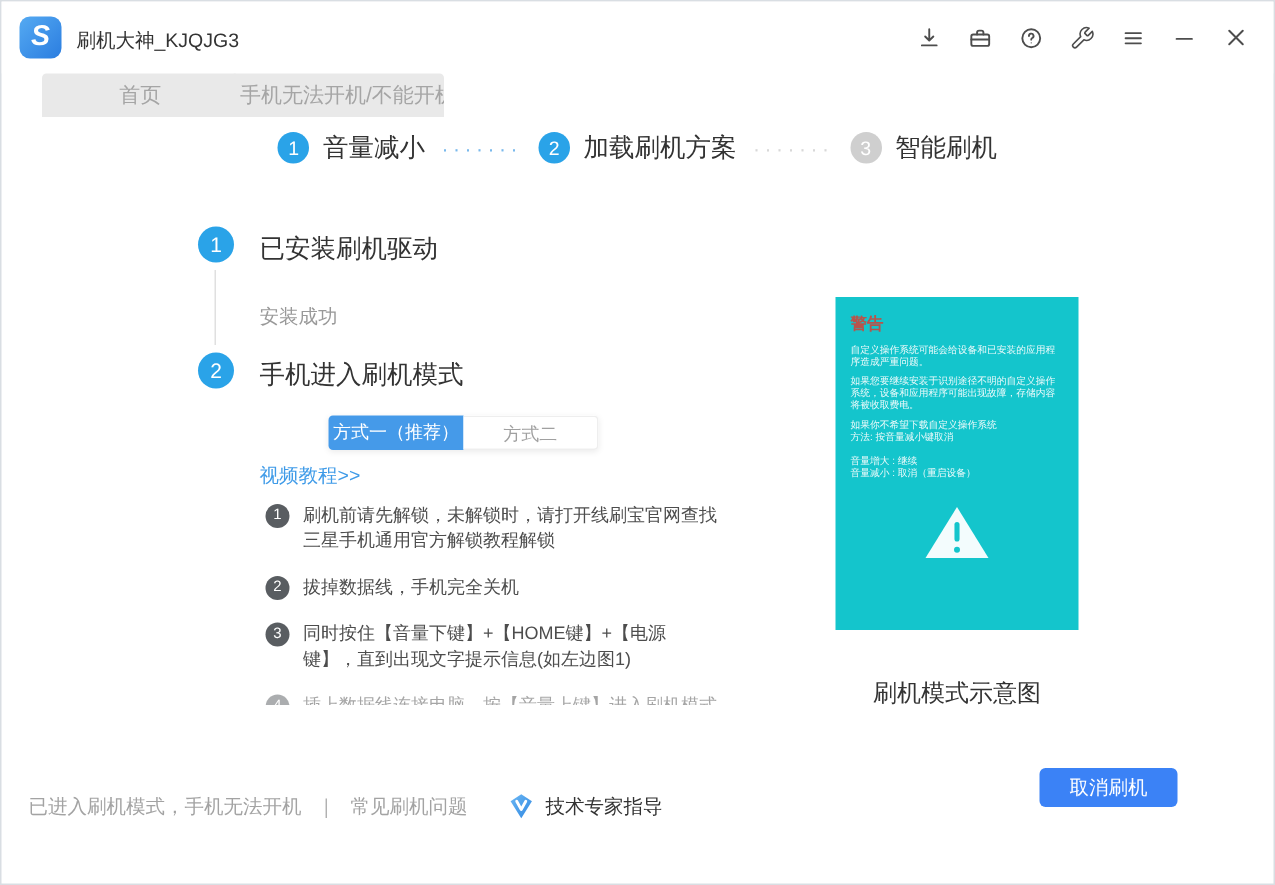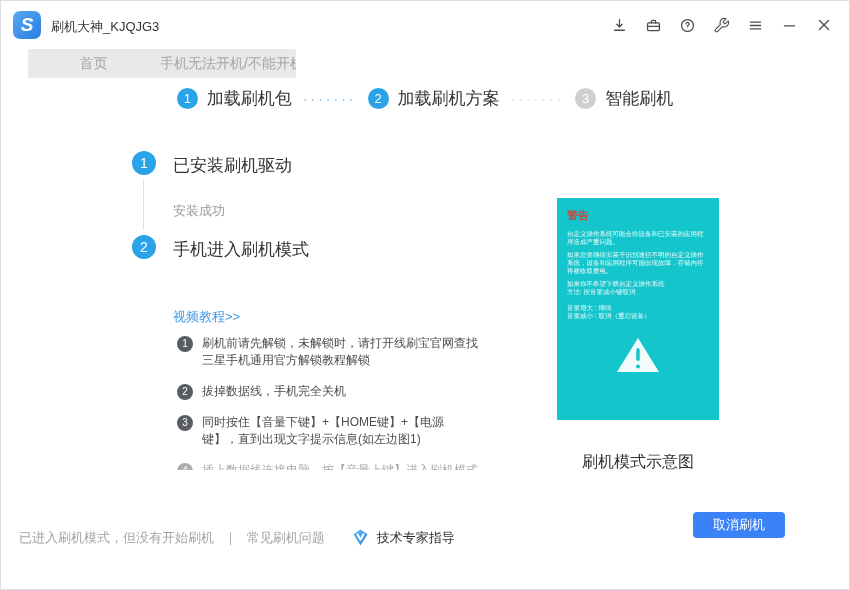--- a/index.html
+++ b/index.html
@@ -129,37 +129,41 @@
     </div>
   </div>
 
   <div class="tabbar">
     <div class="tab tab1">首页</div>
     <div class="tab tab2">手机无法开机/不能开机</div>
   </div>
 
   <div class="progress">
     <span class="pcircle pc-on">1</span>
-    <span class="plabel">加载刷机包</span>
+    <span class="plabel">音量减小</span>
     <span class="pdots pd-on">·······</span>
     <span class="pcircle pc-on">2</span>
     <span class="plabel">加载刷机方案</span>
     <span class="pdots pd-off">·······</span>
     <span class="pcircle pc-off">3</span>
     <span class="plabel">智能刷机</span>
   </div>
 
   <div class="fcircle f1c">1</div>
   <div class="ftitle f1t">已安装刷机驱动</div>
   <div class="fline"></div>
   <div class="fstatus">安装成功</div>
 
   <div class="fcircle f2c">2</div>
   <div class="ftitle f2t">手机进入刷机模式</div>
 
+  <div class="modes">
+    <div class="mode-btn mode-primary">方式一（推荐）</div>
+    <div class="mode-btn mode-secondary">方式二</div>
+  </div>
 
   <div class="video-link">视频教程&gt;&gt;</div>
 
   <div class="instructions">
     <div class="instr">
       <span class="inum">1</span>
       <span class="itext">刷机前请先解锁，未解锁时，请打开线刷宝官网查找三星手机通用官方解锁教程解锁</span>
     </div>
     <div class="instr">
       <span class="inum">2</span>
@@ -187,21 +191,21 @@
     <div class="wline">音量减小 : 取消（重启设备）</div>
     <svg class="tri" width="46" height="38" viewBox="0 0 46 38">
       <path d="M23 2 L44 36 L2 36 Z" fill="rgba(255,255,255,0.95)"></path>
       <rect x="21.3" y="12" width="3.4" height="13" rx="1.7" fill="#14c5cc"></rect>
       <circle cx="23" cy="30.5" r="2" fill="#14c5cc"></circle>
     </svg>
   </div>
   <div class="caption">刷机模式示意图</div>
 
   <div class="statusbar">
-    <span>已进入刷机模式，但没有开始刷机</span>
+    <span>已进入刷机模式，手机无法开机</span>
     <span class="sb-div">｜</span>
     <span class="sb-faq">常见刷机问题</span>
     <span class="sb-icon">
       <svg width="19" height="19" viewBox="0 0 20 20">
         <defs>
             <linearGradient id="vg" x1="0" y1="0" x2="1" y2="1">
               <stop offset="0" stop-color="#6cb8f5"></stop>
               <stop offset="1" stop-color="#2f87e0"></stop>
             </linearGradient>
           </defs>

